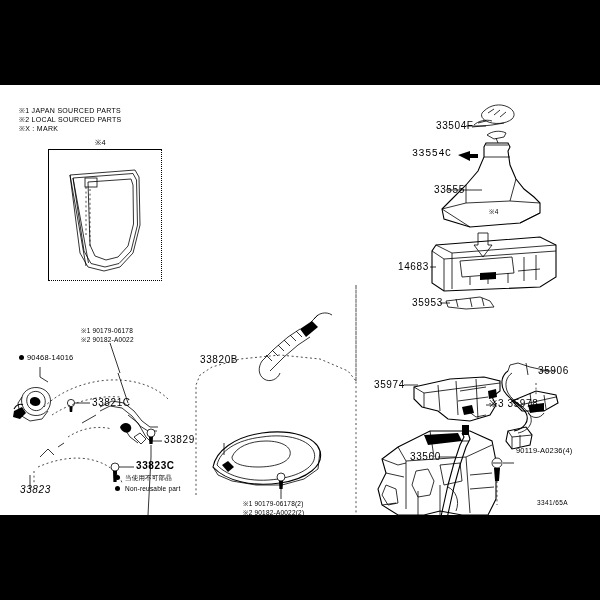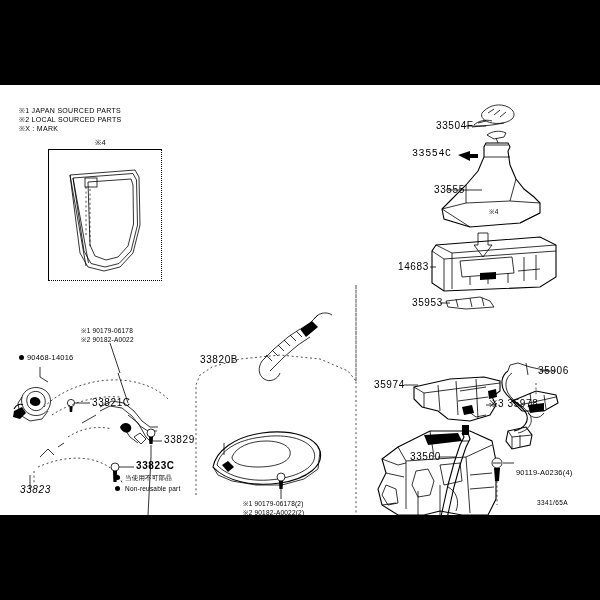--- a/index.html
+++ b/index.html
@@ -327,19 +327,19 @@
 
     <div class="lbl big" style="left:436px; top:36px;">33504F</div>
     <div class="lbl big" style="left:412px; top:64px;font-family:Liberation Mono, monospace;">33554C</div>
     <div class="lbl big" style="left:414px; top:100px;margin-left:20px;">33555</div>
     <div class="lbl big" style="left:398px; top:177px;">14683</div>
     <div class="lbl big" style="left:412px; top:213px;">35953</div>
     <div class="lbl big" style="left:374px; top:295px;">35974</div>
     <div class="lbl big" style="left:489px; top:292px;margin-top:22px;">※3 35978</div>
     <div class="lbl big" style="left:410px; top:367px;">33560</div>
     <div class="lbl big" style="left:538px; top:281px;">35906</div>
-    <div class="lbl" style="left:516px; top:383px;">90119-A0236(4)</div>
+    <div class="lbl" style="left:516px; top:361px;">90119-A0236(4)</div>
     <div class="lbl tiny" style="left:489px; top:122px;">※4</div>
 
     <div class="lbl corner-code" style="left:537px; top:413px;">3341/65A</div>
 
   </div>
 </div>
 
 </body></html>

